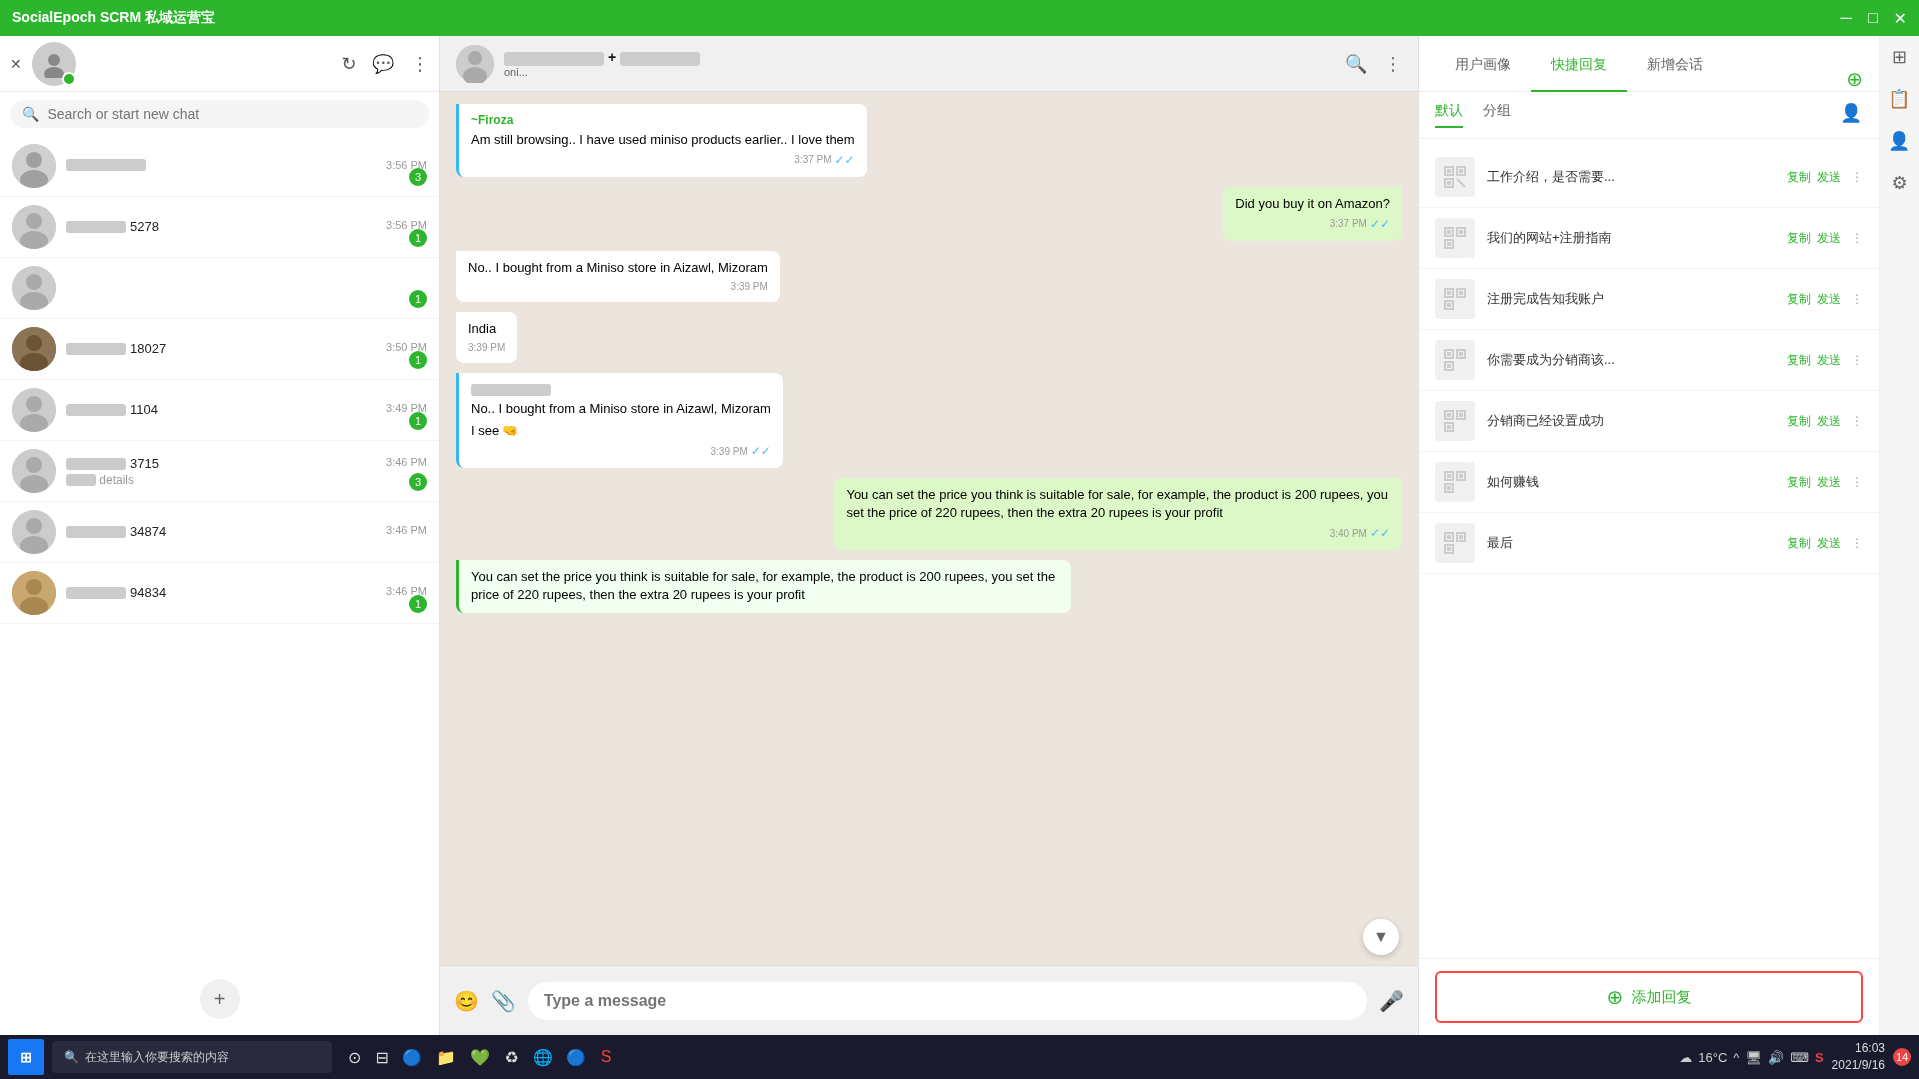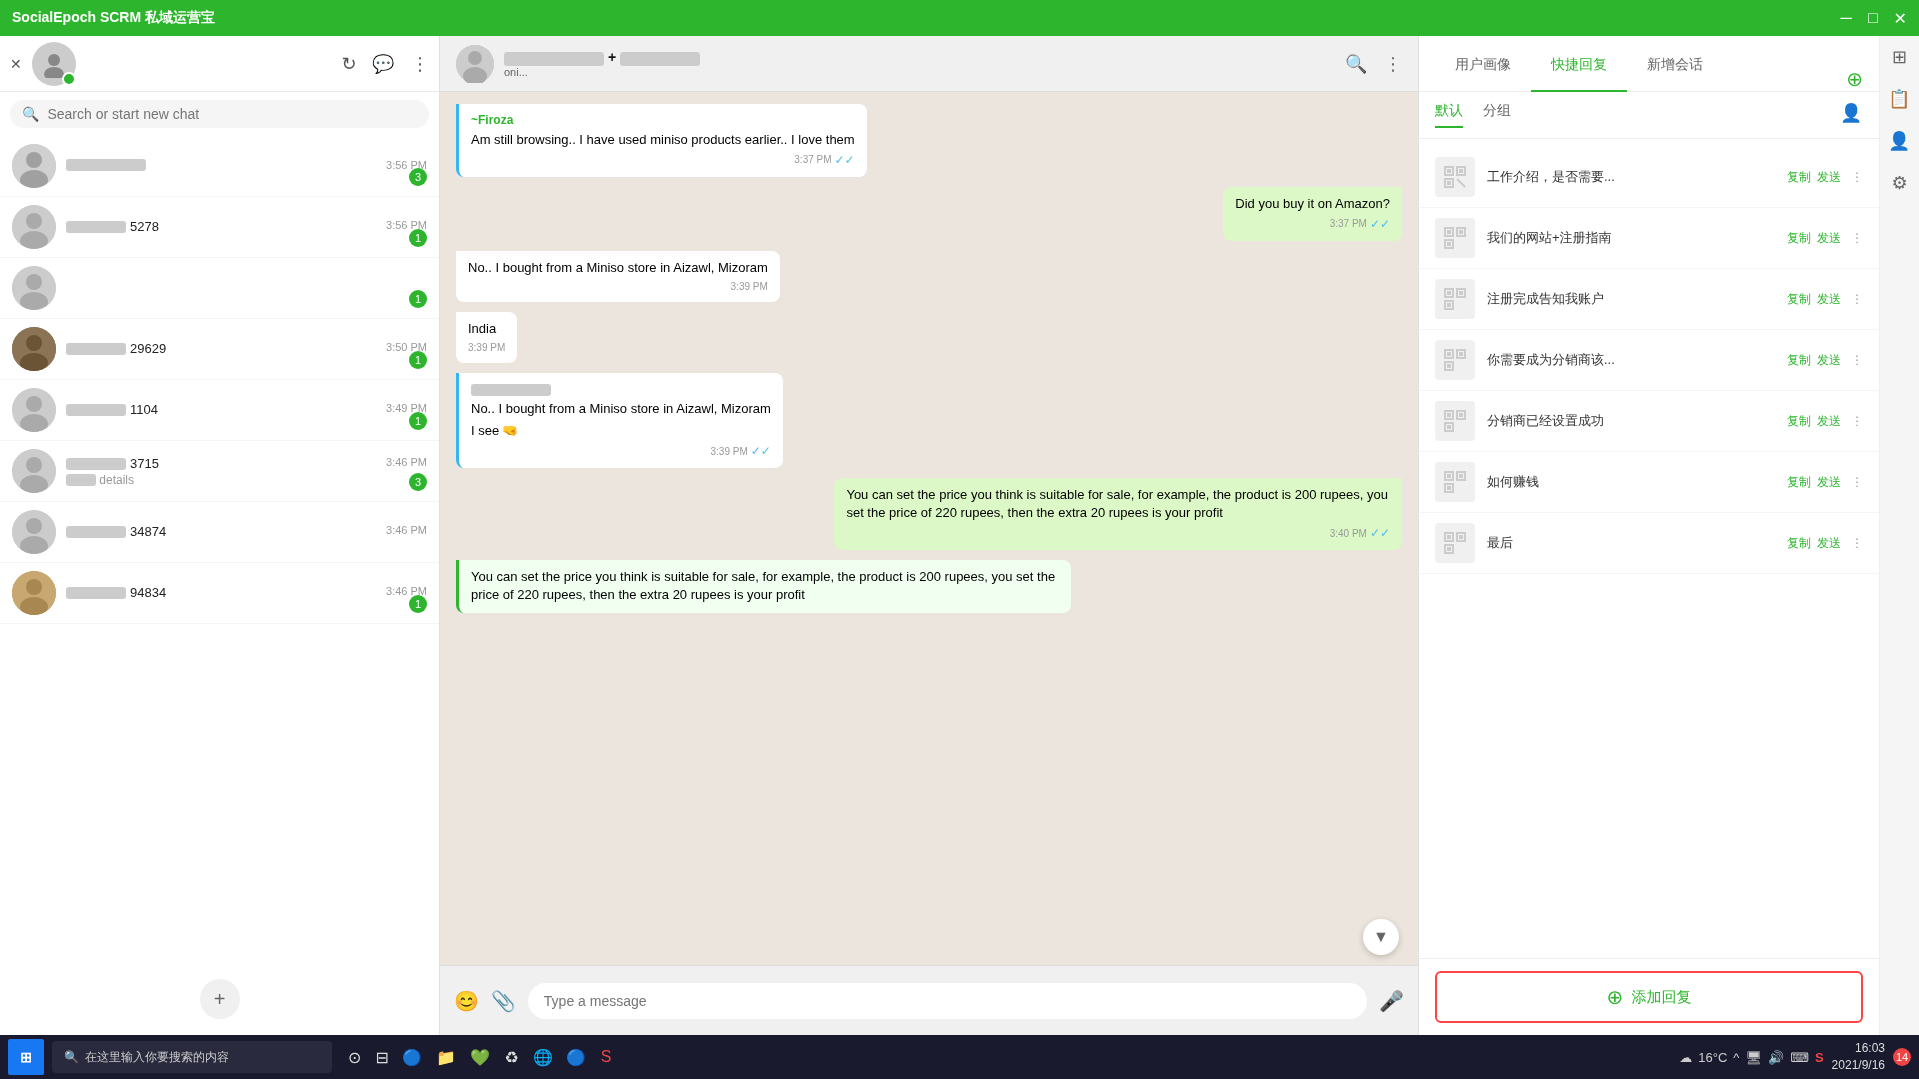--- a/index.html
+++ b/index.html
@@ -244,22 +244,23 @@
       border-top: 1px solid #ddd;
       height: 70px;
     }
     .chat-input {
       flex: 1;
       background: white;
       border-radius: 24px;
       padding: 10px 16px;
       border: none;
       outline: none;
-      font-size: 14px;
+      font-size: 16px;
       color: #3b82f6;
+      font-weight: bold;
     }
     .chat-icon { color: #666; font-size: 20px; cursor: pointer; }
 
     
     .scroll-btn {
       position: absolute;
       right: 20px;
       bottom: 80px;
       width: 36px;
       height: 36px;
@@ -535,21 +536,21 @@
       <div class="contact-item">
         <div class="contact-avatar" style="background:#8B7355;">
           <svg width="44" height="44" viewBox="0 0 44 44">
               <rect width="44" height="44" fill="#8B7355"></rect>
               <circle cx="22" cy="16" r="8" fill="#6B5335"></circle>
               <ellipse cx="22" cy="36" rx="14" ry="10" fill="#6B5335"></ellipse>
             </svg>
         </div>
         <div class="contact-info">
           <div class="contact-name">
-            <span><span class="blurred" style="width:60px;"></span><span style="margin-left:4px;">29629</span></span>
+            <span><span class="blurred" style="width:60px;"></span><span style="margin-left:4px;">18027</span></span>
             <span class="time">3:50 PM</span>
           </div>
           <div class="contact-preview"></div>
         </div>
         <div class="contact-badge">1</div>
       </div>
 
       <div class="contact-item">
         <div class="contact-avatar">
           <svg width="44" height="44" viewBox="0 0 44 44">

